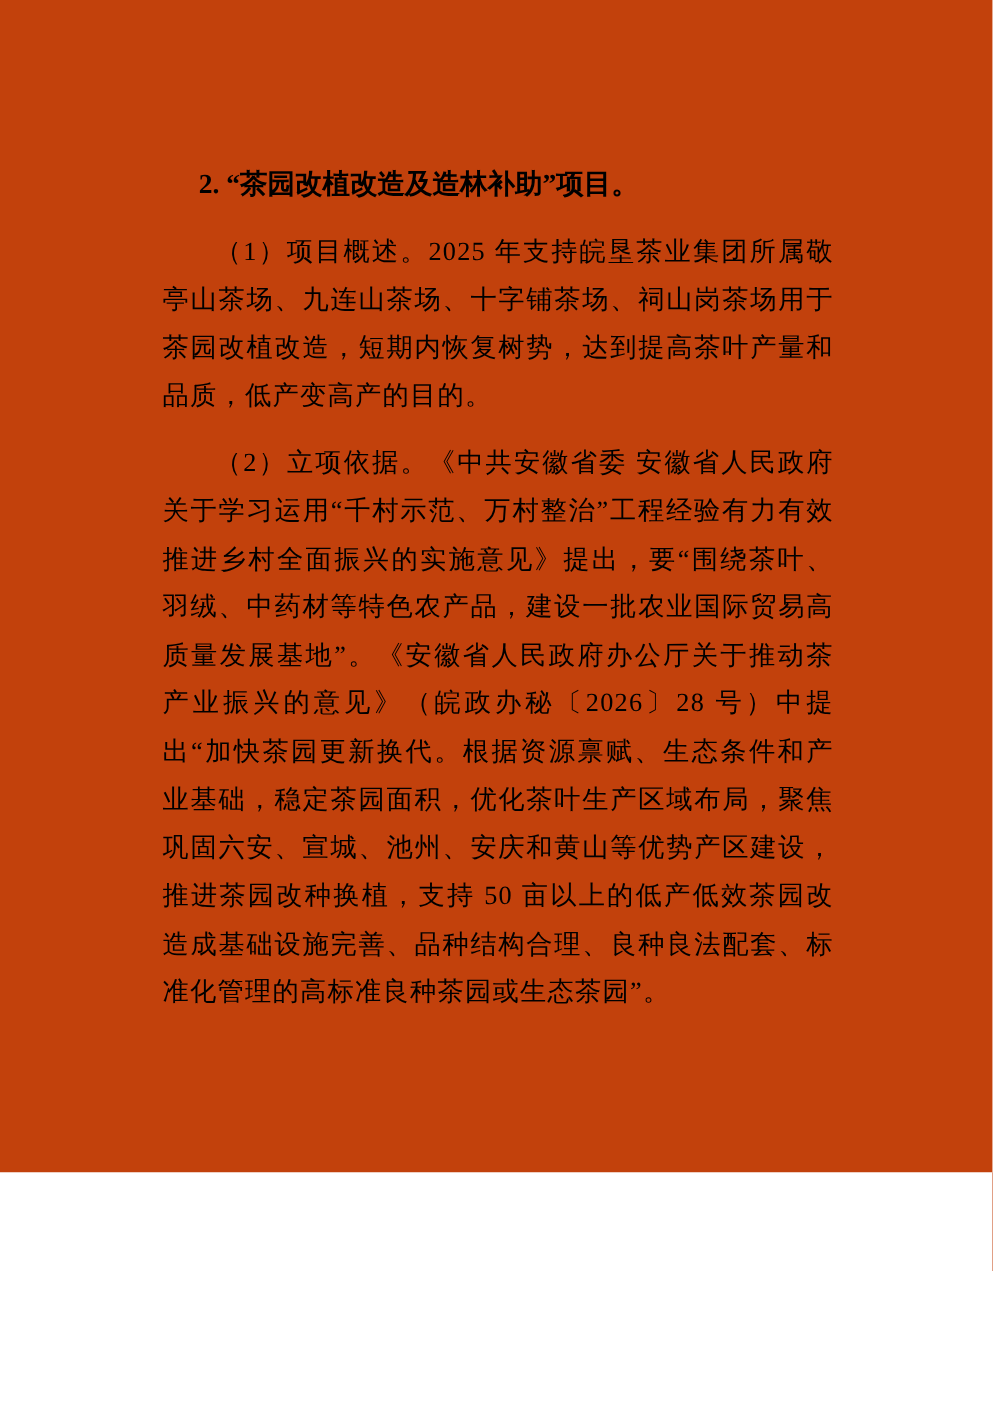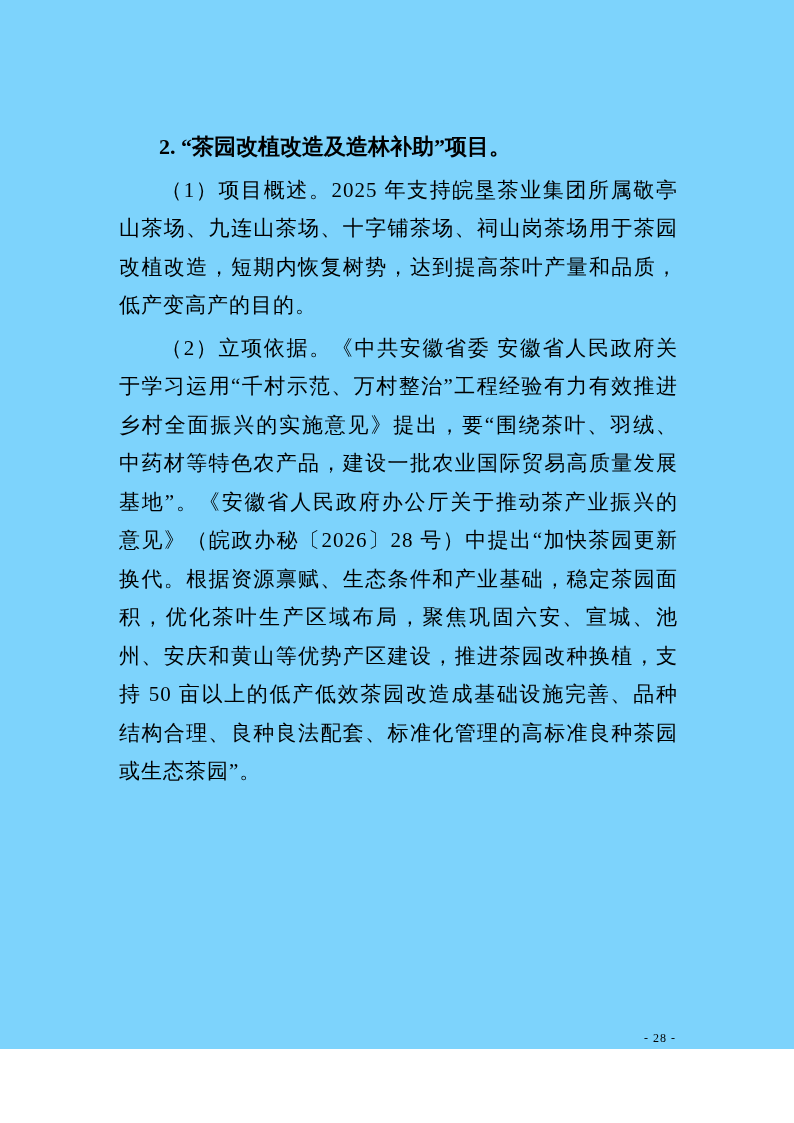--- a/index.html
+++ b/index.html
@@ -3,42 +3,42 @@
 <meta charset="utf-8">
 <style>
   html, body {
     margin: 0;
     padding: 0;
     background: #ffffff;
   }
   .page {
     position: relative;
     width: 794px;
-    height: 1049px;
-    background: #7dd3fc;
+    height: 938px;
+    background: #c2410c;
     overflow: hidden;
     font-family: "Liberation Serif", "DejaVu Serif", serif;
     color: #000000;
   }
   .content {
     position: absolute;
     left: 115px;
     top: 128px;
     width: 567px;
   }
   .doc-title {
     margin: 0;
     font-size: 22px;
     font-weight: bold;
     line-height: 38.5px;
     text-indent: 2em;
     white-space: nowrap;
   }
   .para {
-    margin: 4px;
+    margin: 15px;
     font-size: 21px;
     line-height: 38.5px;
     text-align: justify;
     text-indent: 2em;
     letter-spacing: 1px;
   }
   .footer-pagenum {
     position: absolute;
     top: 1028px;
     right: 118px;

